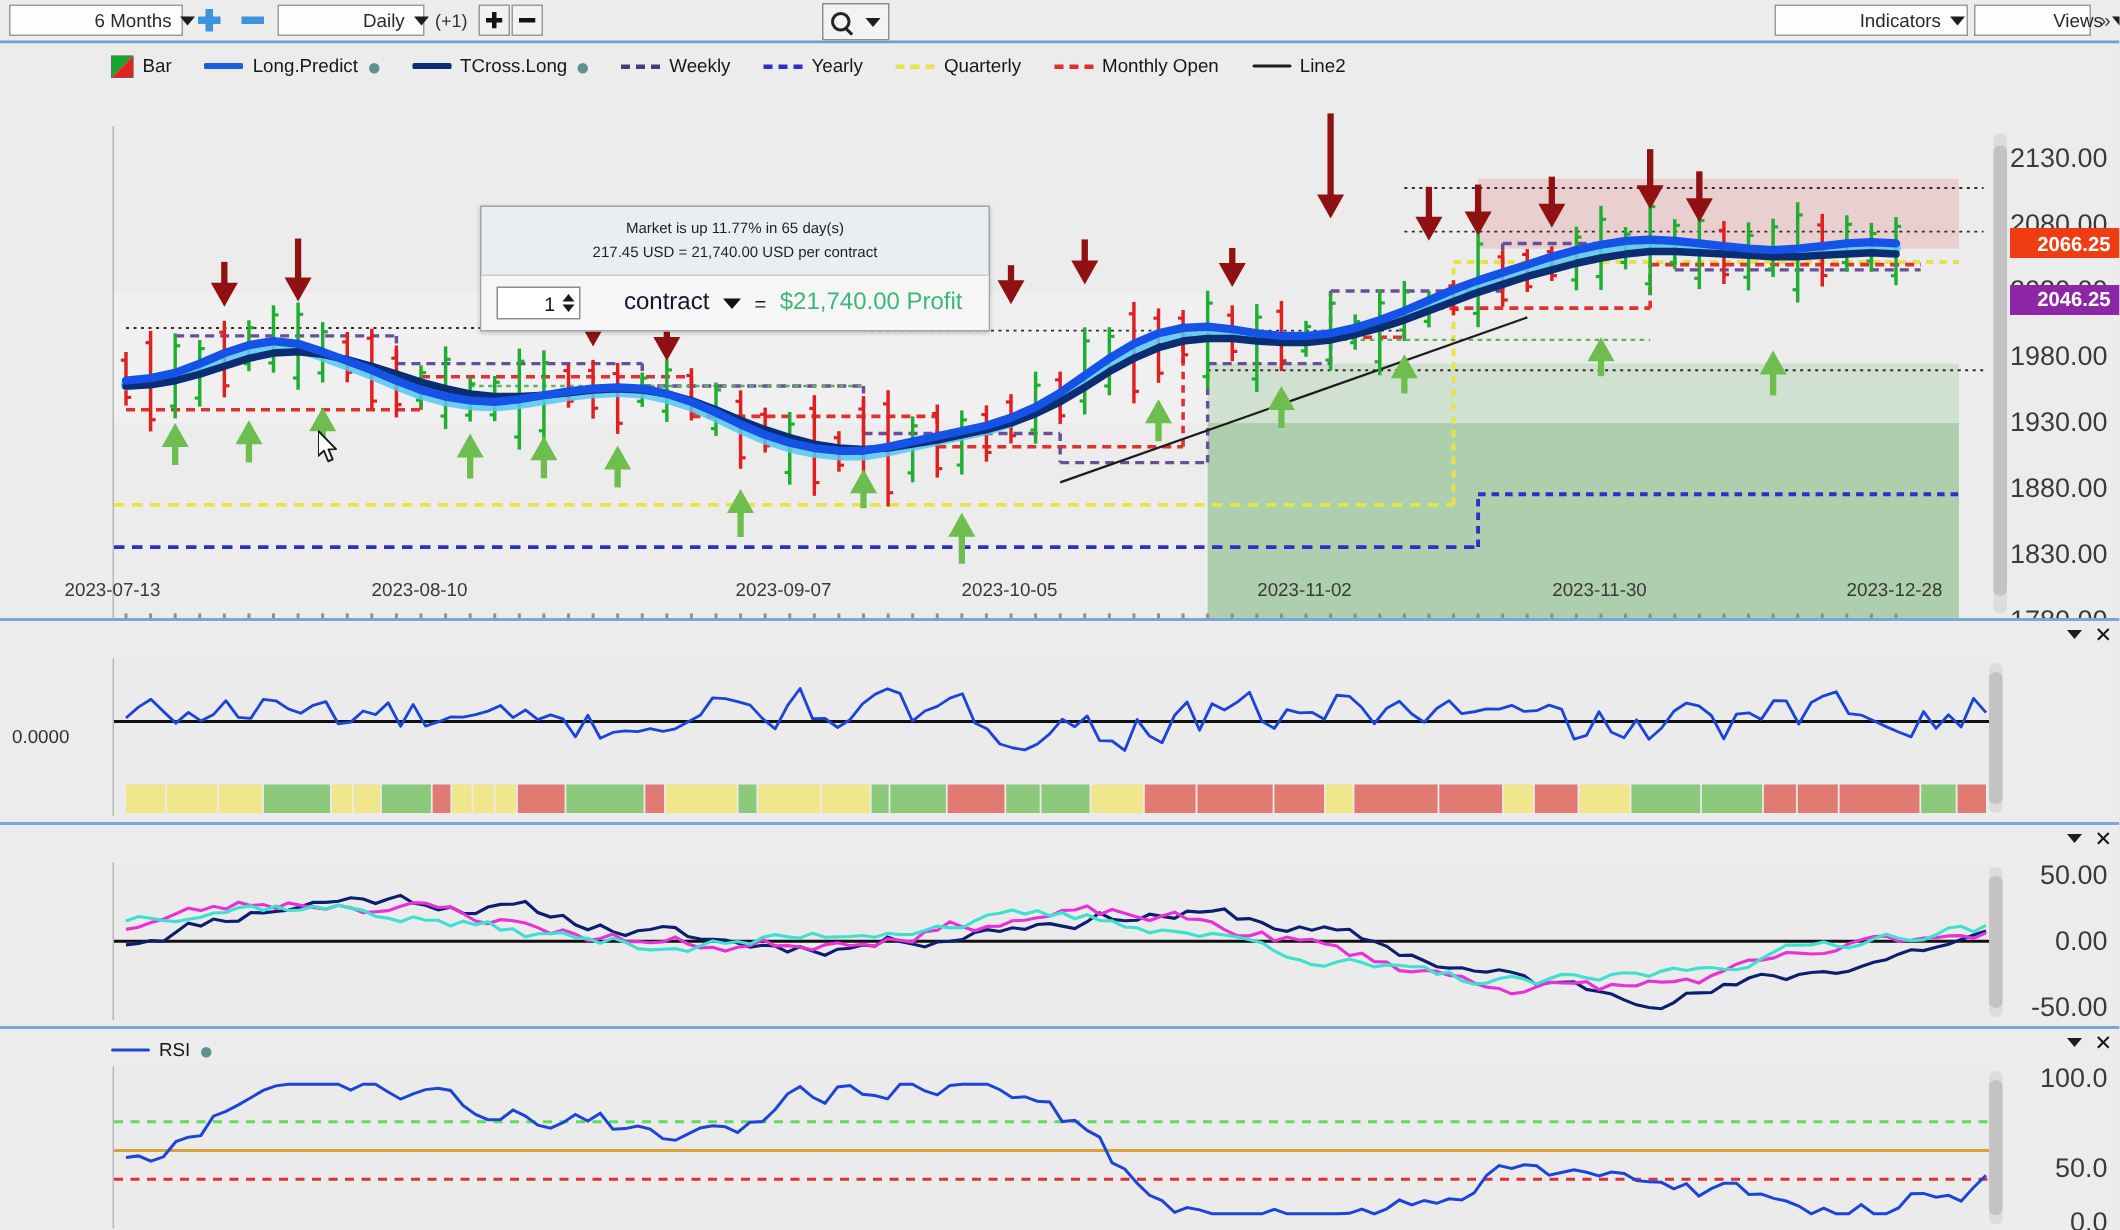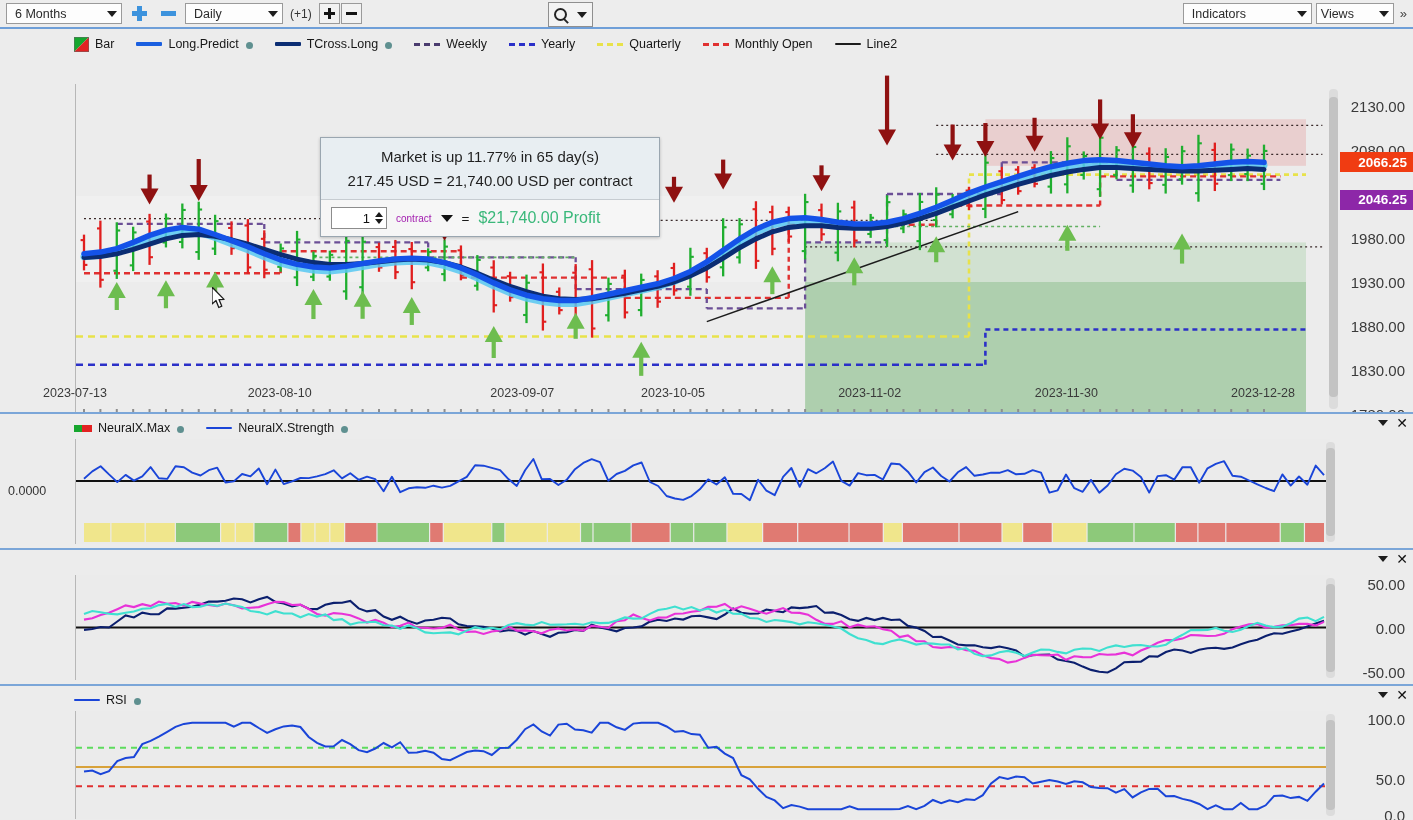--- a/index.html
+++ b/index.html
@@ -16,21 +16,21 @@
   .toolbar {
     position: absolute; left: 0; top: 0; width: 1413px; height: 29px;
     background: #ededed; border-bottom: 2px solid #6f9fd8;
     display: flex; align-items: center; padding: 0 6px; gap: 5px;
   }
   .combo {
     height: 21px; background: #fdfdfd; border: 1px solid #9a9a9a;
     display: flex; align-items: center; justify-content: space-between;
     padding: 0 4px 0 8px; font-size: 12.5px; color: #2a2a2a;
   }
-  .combo .cap { white-space: nowrap; }
+  .combo .cap { white-space: nowrap; margin-left: 48px; }
   .combo-period { width: 116px; }
   .combo-interval { width: 98px; }
   .combo-indicators { width: 129px; }
   .combo-views { width: 78px; padding-left: 4px; }
   .caret { width: 0; height: 0; border-left: 5px solid transparent;
            border-right: 5px solid transparent; border-top: 6px solid #1d1d1d;
            margin-left: 6px; flex: none; }
   .sqbtn {
     width: 21px; height: 21px; background: #f2f2f2; border: 1px solid #9a9a9a;
     display: flex; align-items: center; justify-content: center;
@@ -88,45 +88,45 @@
   .panel-ctrls { position: absolute; right: 5px; top: 2px; display: flex; align-items: center; gap: 8px; z-index: 9; }
   .pc-caret { width: 0; height: 0; border-left: 5px solid transparent; border-right: 5px solid transparent;
               border-top: 6px solid #1c1c1c; }
   .pc-x { font-size: 14px; line-height: 1; color: #111; font-family: "Liberation Sans", sans-serif; }
 
   
   .plot { position: absolute; background: #ebebeb; }
   #plot-main { left: 75px; top: 55px; width: 1265px; height: 330px; background: #ececec;
                border-left: 1px solid #b7b7b7; }
   .axis-right { position: absolute; top: 0; width: 73px; }
-  .ytick { position: absolute; right: 8px; font-size: 15px; color: #3a3a3a; transform: translateY(-50%); white-space: nowrap; }
+  .ytick { position: absolute; right: 8px; font-size: 18px; color: #3a3a3a; transform: translateY(-50%); white-space: nowrap; }
   .price-flag { position: absolute; right: 0; height: 20px; display: flex; align-items: center;
                 justify-content: flex-end; padding-right: 6px; font-size: 13.5px; font-weight: bold;
                 color: #fff; transform: translateY(-50%); width: 73px; }
 
   .xaxis { position: absolute; left: 0; width: 1413px; height: 24px; }
   .xtick { position: absolute; font-size: 12.5px; color: #3a3a3a; transform: translateX(-50%); white-space: nowrap; }
 
   .scrollbar-v { position: absolute; right: 75px; width: 9px; background: #dcdcdc; border-radius: 4px; }
   .scrollbar-v i { display:block; width: 9px; background: #c3c3c3; border-radius: 4px; }
 
   
   .tipbox { position: absolute; left: 320px; top: 108px; width: 340px;
             border: 1px solid #9aa6b0; background: #e8eef2; z-index: 20;
             box-shadow: 0 1px 3px rgba(0,0,0,.22); }
-  .tip-top { padding: 7px 10px 6px; text-align: center; font-size: 15px; color: #1f1f1f; line-height: 1.6; }
+  .tip-top { padding: 7px 10px 6px; text-align: center; font-size: 10px; color: #1f1f1f; line-height: 1.6; }
   .tip-bottom { background: #f6f6f6; border-top: 1px solid #c6ccd1; padding: 7px 10px;
                 display: flex; align-items: center; gap: 9px; }
   .spin { width: 56px; height: 22px; border: 1px solid #8c8c8c; background: #fff;
           display: flex; align-items: center; justify-content: flex-end; padding-right: 3px;
           font-size: 13px; color: #111; position: relative; }
   .spin .arrows { display: flex; flex-direction: column; gap: 2px; margin-left: 5px; }
   .spin .ar-up { width:0;height:0;border-left:4px solid transparent;border-right:4px solid transparent;border-bottom:5px solid #1a1a1a; }
   .spin .ar-dn { width:0;height:0;border-left:4px solid transparent;border-right:4px solid transparent;border-top:5px solid #1a1a1a; }
-  .tip-contract { font-size: 10px; color: #a21caf; }
+  .tip-contract { font-size: 16px; color: #0f172a; margin-left: 20px; }
   .tip-caret { width: 0; height: 0; border-left: 6px solid transparent; border-right: 6px solid transparent;
                border-top: 7px solid #111; }
   .tip-eq { font-size: 13.5px; color: #1a1a1a; }
   .tip-profit { font-size: 16px; color: #3ab87a; font-weight: 500; }
 
   .cursor-ico { position: absolute; left: 212px; top: 258px; z-index: 18; }
 
   svg.layer { position: absolute; left: 0; top: 0; overflow: visible; }
 </style>
 </head>
@@ -738,37 +738,20 @@
     </div>
 
     <span class="cursor-ico">
       <svg width="15" height="22" viewBox="0 0 15 22">
           <polygon points="0,0 0,17 4,13.5 6.8,20.5 9.8,19.2 7,12.6 12,12.4" fill="#fff" stroke="#1b1b1b" stroke-width="1.3" stroke-linejoin="round"></polygon>
         </svg>
     </span>
   </div>
 
   <div class="panel" id="panel-neuralx">
-    <div class="legend lg2">
-      <div class="leg-item">
-        <span class="leg-nx-ico">
-          <svg width="18" height="11" viewBox="0 0 18 11">
-              <rect x="0" y="2" width="8" height="7" fill="#16a62e"></rect>
-              <rect x="8" y="2" width="10" height="7" fill="#e22222"></rect>
-            </svg>
-        </span>
-        <span>NeuralX.Max</span>
-        <span class="leg-dot"></span>
-      </div>
-      <div class="leg-item">
-        <span class="leg-line thin" style="background:#1a45d8"></span>
-        <span>NeuralX.Strength</span>
-        <span class="leg-dot"></span>
-      </div>
-    </div>
     <div class="panel-ctrls">
       <span class="pc-caret"></span>
       <span class="pc-x">✕</span>
     </div>
     <div style="position:absolute;left:8px;top:70px;font-size:12.5px;color:#333;">0.0000</div>
     <div class="plot" style="left:75px;top:25px;width:1255px;height:105px;background:#ebebeb;border-left:1px solid #b7b7b7;">
       <svg class="layer" id="svg-nx" width="1255" height="105">
           <line x1="0" y1="42" x2="1250" y2="42" stroke="#111" stroke-width="2"></line>
           <path d="M8.0 39.7 L16.3 32.4 L24.6 27.2 L33.0 35.4 L41.3 43.1 L49.6 35.9 L57.9 41.6 L66.3 37.4 L74.6 28.1 L82.9 39.3 L91.2 39.9 L99.5 27.3 L107.9 28.2 L116.2 33.6 L124.5 36.5 L132.8 31.2 L141.2 28.7 L149.5 43.5 L157.8 42.4 L166.1 35.0 L174.4 37.4 L182.8 29.5 L191.1 45.2 L199.4 30.6 L207.7 45.1 L216.1 42.3 L224.4 39.0 L232.7 39.1 L241.0 37.4 L249.3 35.1 L257.7 31.3 L266.0 39.4 L274.3 34.3 L282.6 40.8 L291.0 37.6 L299.3 40.2 L307.6 52.2 L315.9 37.8 L324.2 53.2 L332.6 49.3 L340.9 48.3 L349.2 48.8 L357.5 46.7 L365.9 48.6 L374.2 46.9 L382.5 42.3 L390.8 37.9 L399.1 26.3 L407.5 26.7 L415.8 28.8 L424.1 31.1 L432.4 40.1 L440.8 46.9 L449.1 31.3 L457.4 20.0 L465.7 40.1 L474.0 39.9 L482.4 46.0 L490.7 40.8 L499.0 30.2 L507.3 23.9 L515.7 20.2 L524.0 23.2 L532.3 41.7 L540.6 35.0 L548.9 31.9 L557.3 26.4 L565.6 23.5 L573.9 43.0 L582.2 47.0 L590.6 57.0 L598.9 59.5 L607.2 60.9 L615.5 57.1 L623.8 50.3 L632.2 40.4 L640.5 45.5 L648.8 38.3 L657.1 54.8 L665.4 55.0 L673.8 61.3 L682.1 40.7 L690.4 51.7 L698.7 56.2 L707.1 37.8 L715.4 29.0 L723.7 47.8 L732.0 30.2 L740.3 34.3 L748.7 29.2 L757.0 22.5 L765.3 41.9 L773.6 46.6 L782.0 34.1 L790.3 36.2 L798.6 35.9 L806.9 40.5 L815.2 24.5 L823.6 25.2 L831.9 32.7 L840.2 43.5 L848.5 33.1 L856.9 28.5 L865.2 37.0 L873.5 42.5 L881.8 33.3 L890.1 28.1 L898.5 36.8 L906.8 35.5 L915.1 33.6 L923.4 33.8 L931.8 31.2 L940.1 35.3 L948.4 34.8 L956.7 31.1 L965.0 33.7 L973.4 53.7 L981.7 51.3 L990.0 35.5 L998.3 49.2 L1006.7 52.8 L1015.0 40.9 L1023.3 53.8 L1031.6 46.5 L1039.9 35.2 L1048.3 29.7 L1056.6 31.6 L1064.9 38.0 L1073.2 53.6 L1081.6 37.1 L1089.9 36.2 L1098.2 40.6 L1106.5 28.1 L1114.8 28.2 L1123.2 43.7 L1131.5 29.3 L1139.8 24.9 L1148.1 22.2 L1156.5 36.8 L1164.8 37.7 L1173.1 41.5 L1181.4 45.4 L1189.7 49.0 L1198.1 52.2 L1206.4 35.4 L1214.7 46.6 L1223.0 37.5 L1231.4 45.7 L1239.7 26.6 L1248.0 36.1" fill="none" stroke="#1a45d8" stroke-width="1.9" stroke-linejoin="round"></path>
           <rect x="8" y="84" width="26.27832232415676" height="19" fill="#f0e68c"></rect>

